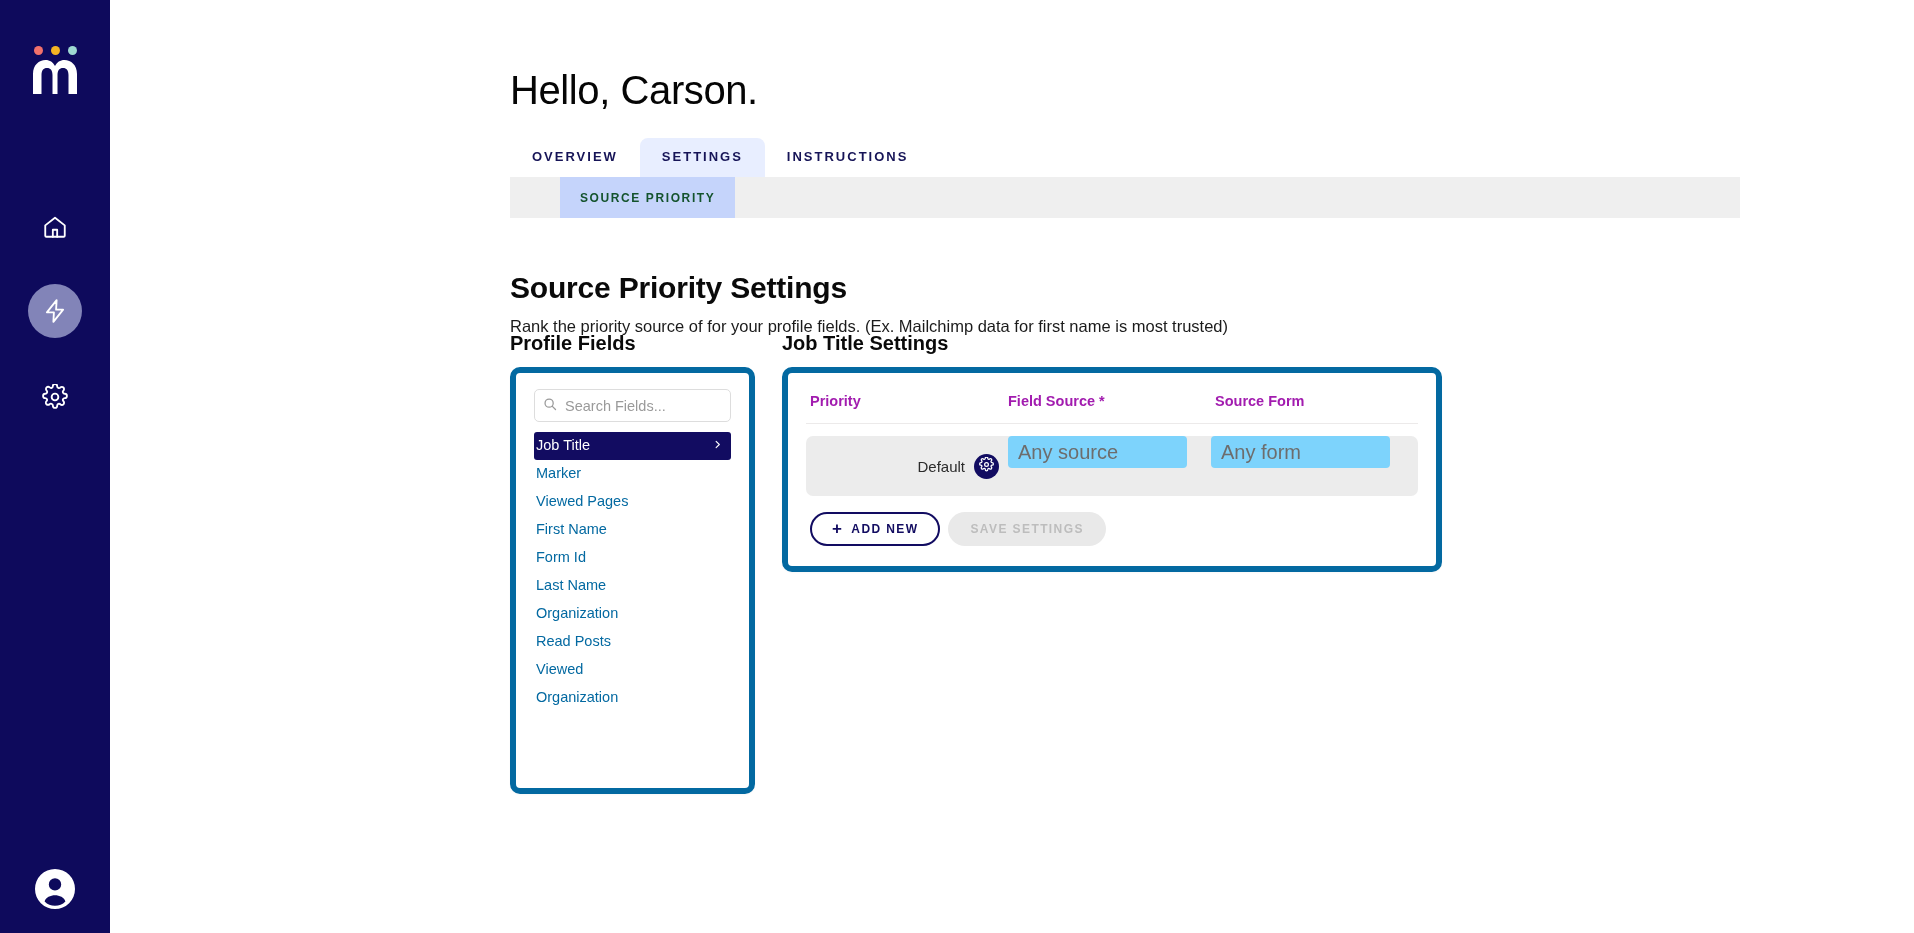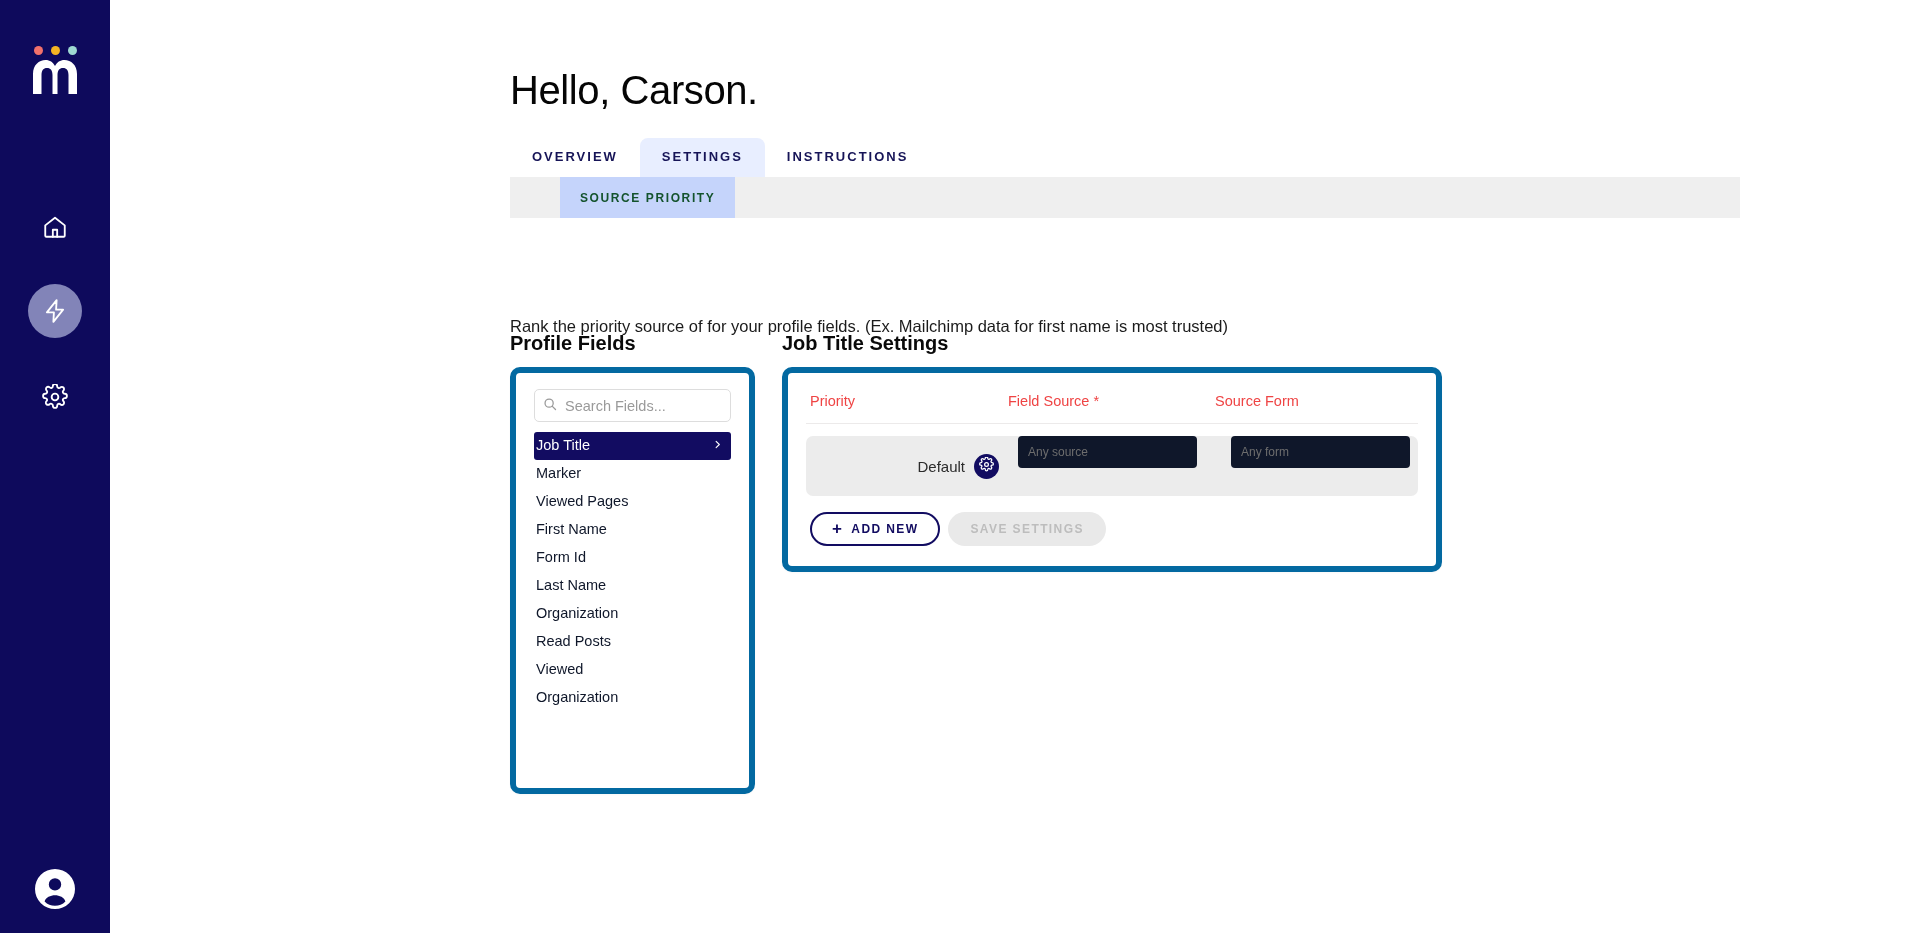--- a/index.html
+++ b/index.html
@@ -129,42 +129,42 @@
   .search-box input {
     border: none; outline: none; background: transparent;
     font-size: 14.5px; color: #333; width: 100%;
     font-family: "Liberation Sans", sans-serif;
   }
   .search-box input::placeholder { color: #9a9a9a; }
 
   .field-list { list-style: none; margin: 0; padding: 0; }
   .field-item {
     display: flex; align-items: center; justify-content: space-between;
-    font-size: 14.5px; color: #0f172a;
+    font-size: 14.5px; color: #0369a1;
     padding: 3px 8px 4px 2px;
     border-radius: 3px;
     cursor: pointer;
     line-height: 1.45;
   }
   .field-item.selected {
     background: #120c61; color: #ffffff; font-weight: 400;
     padding-left: 2px;
   }
   .field-item .chev { display: none; }
   .field-item.selected .chev { display: block; }
 
   
   .settings-card { padding: 0 18px 20px 18px; }
   .table-head {
     display: flex; align-items: center;
     padding: 20px 4px 14px 4px;
     border-bottom: 1px solid #eceaea;
   }
   .th {
-    font-size: 14.5px; font-weight: 400; color: #ef4444;
+    font-size: 14.5px; font-weight: 700; color: #a21caf;
   }
   .th-priority { width: 198px; }
   .th-fieldsource { width: 207px; }
   .th-sourceform { flex: 1; }
 
   .row {
     display: flex; 
     background: #ececec;
     border-radius: 7px;
     margin-top: 12px;
@@ -177,26 +177,25 @@
     gap: 9px; padding-right: 9px;
   }
   .row-priority .label { font-size: 15px; color: #2b2b2b; }
   .gear-badge {
     width: 25px; height: 25px; border-radius: 50%;
     background: #120c61;
     display: flex; align-items: center; justify-content: center;
     flex: 0 0 auto; cursor: pointer;
   }
   .select-box {
-    height: 32px; border-radius: 4px; background: #0f172a;
+    height: 32px; border-radius: 4px; background: #7dd3fc;
     display: flex; align-items: center;
     padding: 0 10px;
-    font-size: 12px; color: #6d6d6d;
+    font-size: 20px; color: #6d6d6d;
     cursor: pointer;
-    margin-left: 10px;
   }
   .sel-field { width: 179px; margin-right: 24px; }
   .sel-form { width: 179px; }
 
   .row-actions { display: flex; align-items: center; gap: 8px; margin-top: 16px; padding-left: 4px; }
   .btn {
     border: none; cursor: pointer; border-radius: 22px;
     font-family: "Liberation Sans", sans-serif;
     font-size: 12px; font-weight: 700; letter-spacing: 1.4px;
     text-transform: uppercase;
@@ -275,20 +274,21 @@
       <div class="tab">OVERVIEW</div>
       <div class="tab active">SETTINGS</div>
       <div class="tab">INSTRUCTIONS</div>
     </nav>
 
     <div class="subtab-bar">
       <div class="subtab-spacer"></div>
       <div class="subtab">SOURCE PRIORITY</div>
     </div>
 
+    <h2 class="page-title">Source Priority Settings</h2>
     <p class="page-desc">Rank the priority source of for your profile fields. (Ex. Mailchimp data for first name is most trusted)</p>
 
     <section class="col-left">
       <h3 class="col-heading">Profile Fields</h3>
 
       <div class="panel fields-panel">
 
         <div class="search-box">
           <span>
             <svg width="14" height="14" viewBox="0 0 24 24" fill="none" stroke="#9a9a9a" stroke-width="2.2" stroke-linecap="round">

